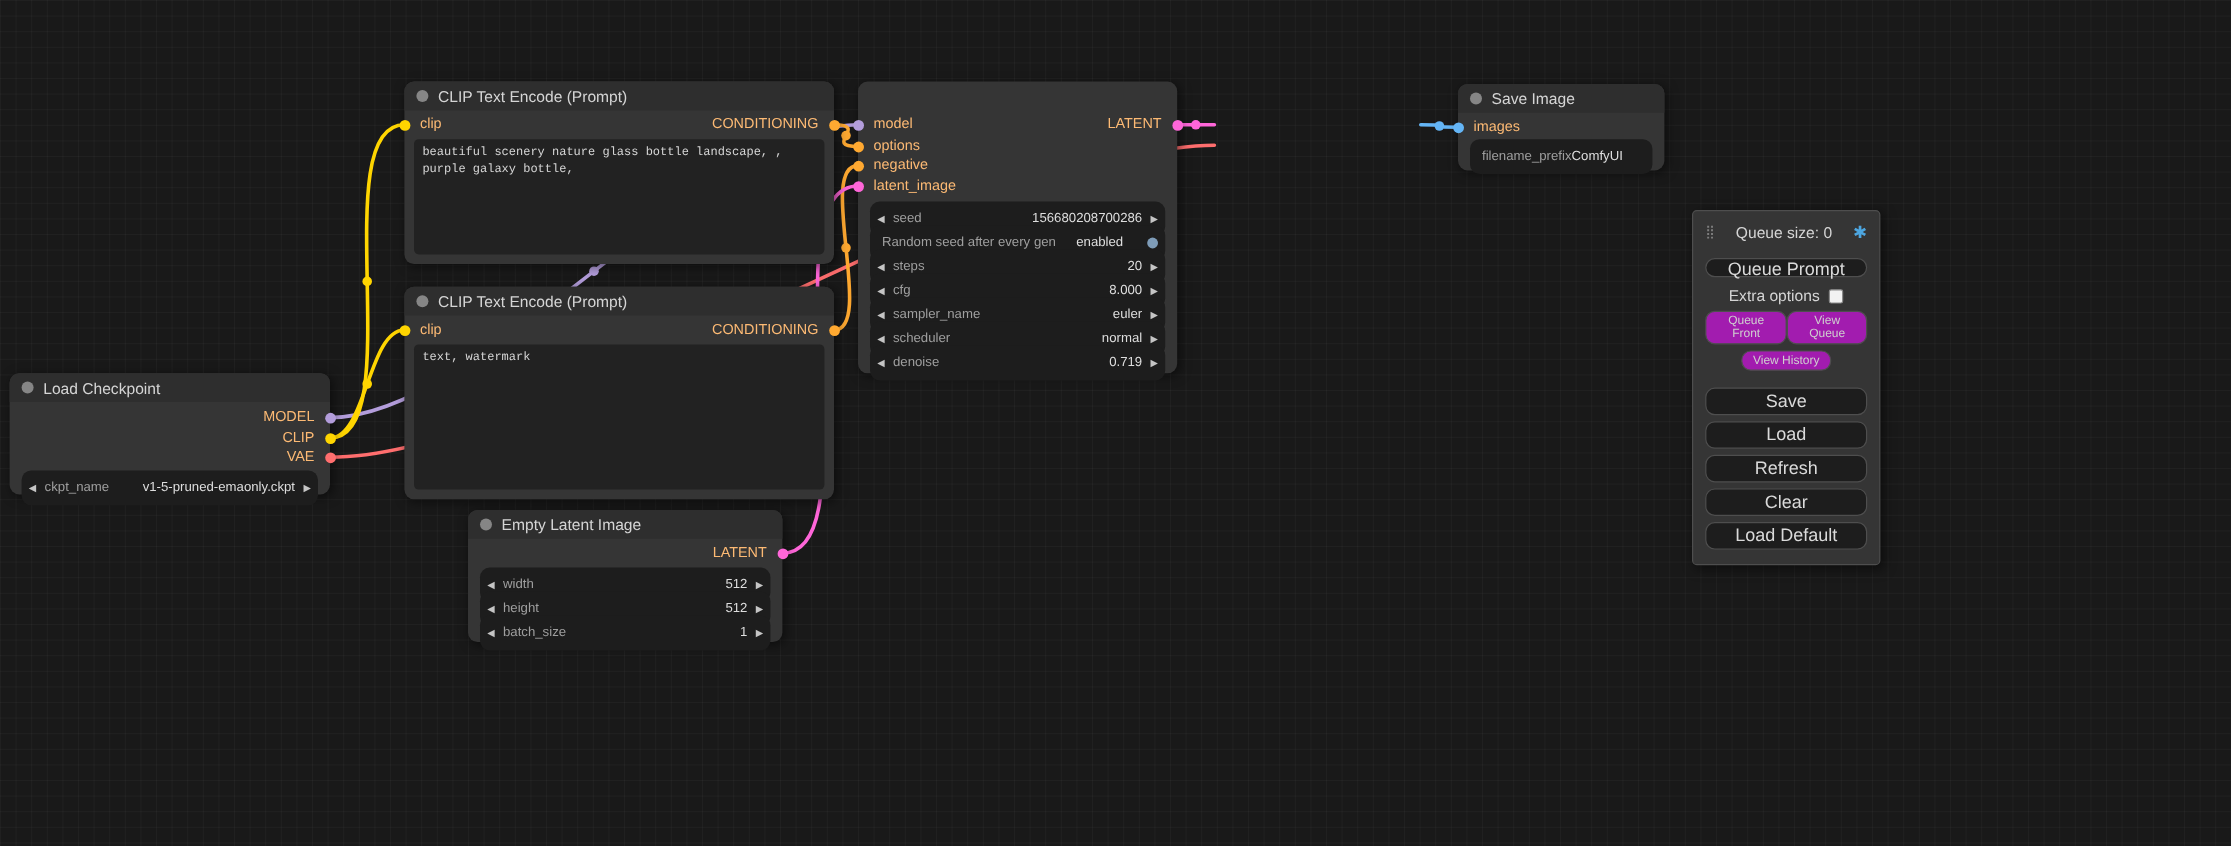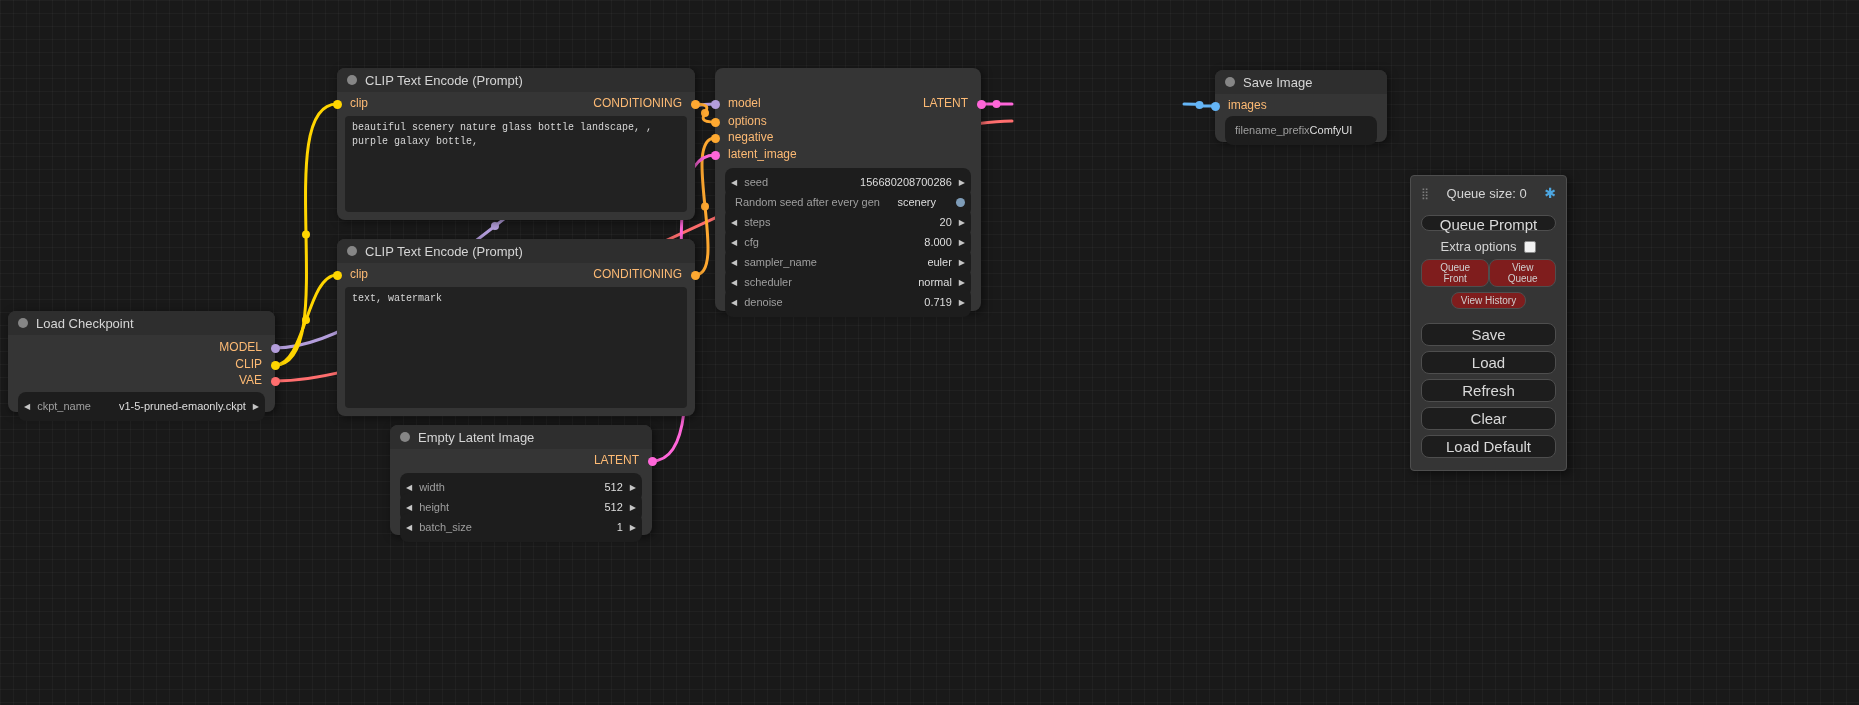--- a/index.html
+++ b/index.html
@@ -66,21 +66,21 @@
     border:1px solid #4e4e4e; border-radius:8px; color:#dadada;
     font-size:15px; height:23px; font-family:inherit; cursor:pointer;
   }
   .mbtn.big { height:16px; margin-top:13px; font-size:15px; }
   .mbtn.gap { margin-top:14px; }
   .extra { display:flex; align-items:center; justify-content:center; margin-top:8px; font-size:13px; }
   .cb { width:12px; height:12px; background:#f2f2f2; border:1px solid #8a8a8a;
         border-radius:2px; margin-left:8px; display:inline-block; cursor:pointer; }
   .mrow { display:flex; justify-content:space-between; margin-top:5px; }
   .mrow.center { justify-content:center; }
-  .sbtn { background:#7f1d1d; border:1px solid #4e4e4e; border-radius:8px;
+  .sbtn { background:#a21caf; border:1px solid #4e4e4e; border-radius:8px;
           color:#cfcfcf; font-size:10px; padding:2px 9px; font-family:inherit; cursor:pointer; }
 </style>
 </head>
 <body>
 
 <div style="position:absolute;inset:0;">
 
   <svg id="links" width="1859" height="705">
       <path d="M 275 348 C 400.78155667664475 348, 589.2184433233552 104, 715 104" stroke="#B39DDB" stroke-width="3" fill="none" stroke-linecap="round"></path>
       <circle cx="495" cy="226" r="4" fill="#B39DDB"></circle>
@@ -204,21 +204,21 @@
       <span class="slabel in">latent_image</span>
     </div>
     <div class="widget" style="top:100px">
       <span class="warr">◀</span>
       <span class="wname">seed</span>
       <span class="wval">156680208700286</span>
       <span class="warr">▶</span>
     </div>
     <div class="widget plain" style="top:120px">
       <span class="wname">Random seed after every gen</span>
-      <span class="wval">scenery</span>
+      <span class="wval">enabled</span>
       <span class="tdot" style="background: rgb(126, 156, 184);"></span>
     </div>
     <div class="widget" style="top:140px">
       <span class="warr">◀</span>
       <span class="wname">steps</span>
       <span class="wval">20</span>
       <span class="warr">▶</span>
     </div>
     <div class="widget" style="top:160px">
       <span class="warr">◀</span>

